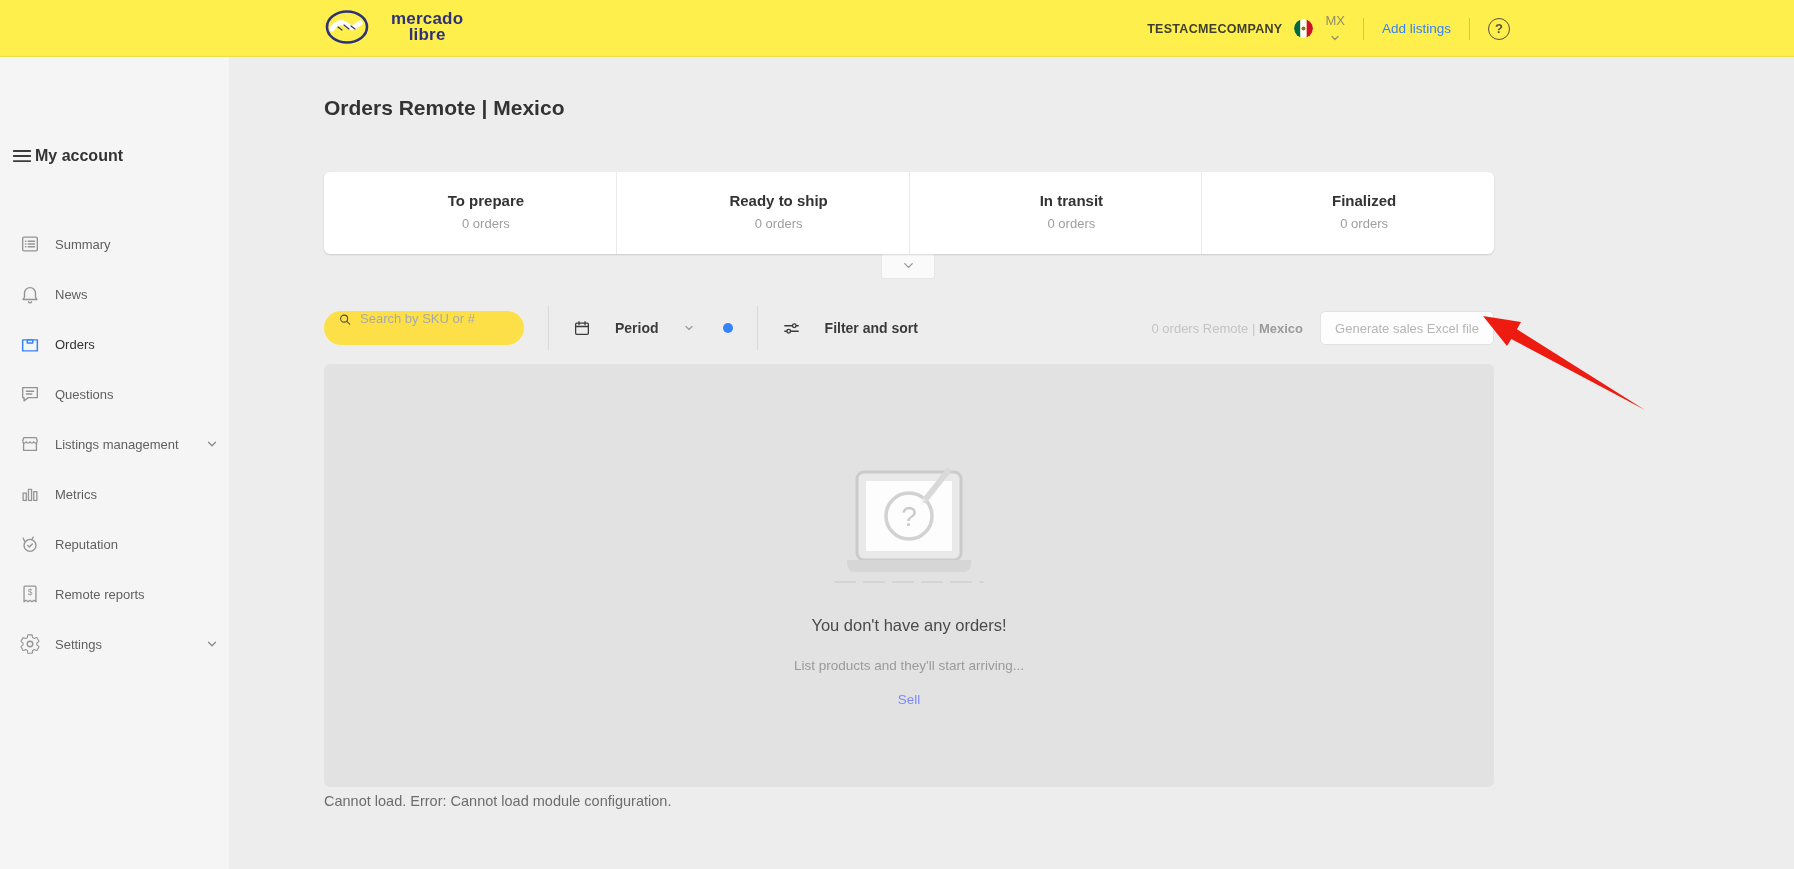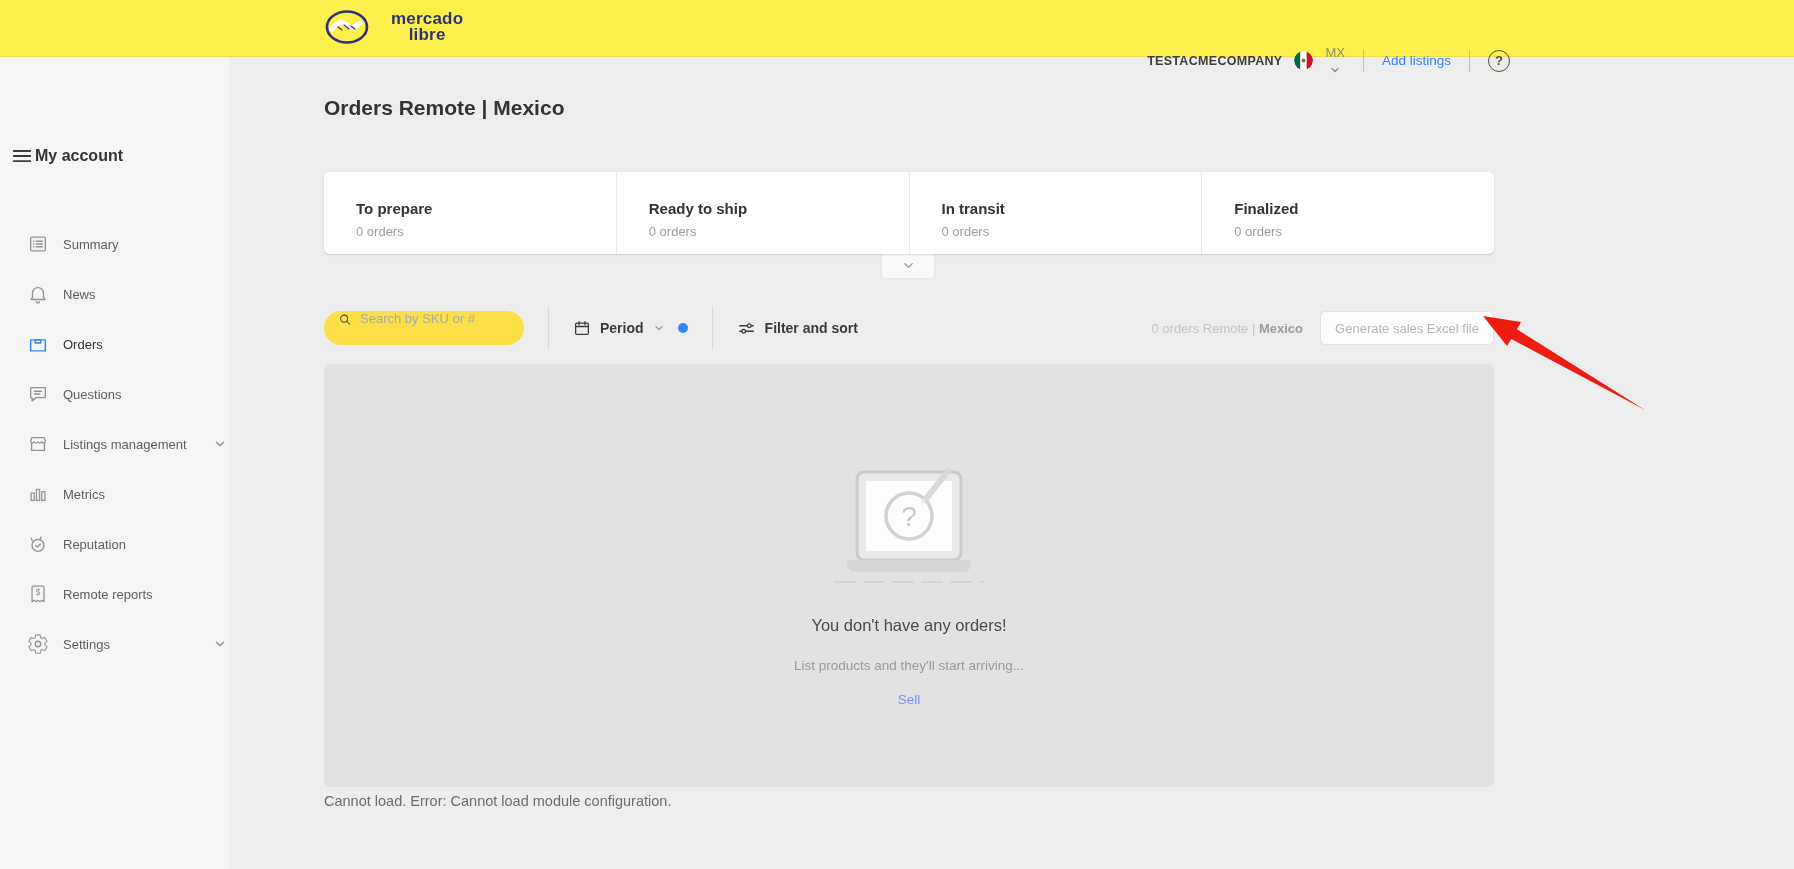--- a/index.html
+++ b/index.html
@@ -6,63 +6,63 @@
   html,body { width:1794px; height:869px; overflow:hidden; }
   body { font-family:"Liberation Sans", sans-serif; background:#ededed; }
   .screen { position:absolute; width:1794px; height:869px; top:0; left:0; background:#ededed; }
 
   
   .topbar { position:absolute; top:0; left:0; width:1794px; height:57px;
             background:#ffef4d; border-bottom:1px solid rgba(0,0,0,.07);
             display:flex; align-items:center; z-index:30; }
   .logo { position:absolute; left:324px; top:7px; display:flex; align-items:center; gap:21px; cursor:pointer;text-align:center; }
   .logo-text { color:#2d3277; font-weight:700; font-size:17px; line-height:16px; letter-spacing:.2px; }
-  .header-right { position:absolute; right:284px; top:0; height:57px; display:flex; align-items:center; gap:12px;margin-top:32px; }
+  .header-right { position:absolute; right:284px; top:0; height:57px; display:flex; align-items:center; gap:12px; }
   .account-name { font-size:12.5px; font-weight:700; color:#3f3f2e; letter-spacing:.3px; }
   .flag { width:19px; height:19px; border-radius:50%; overflow:hidden; display:block; }
   .country { font-size:13px; color:#8f8f6b; display:flex; align-items:center; gap:4px;flex-direction:column; }
   .hdr-divider { width:1px; height:22px; background:#cfc558; margin:0 6px; }
   .add-listings { font-size:13.5px; color:#3483fa; cursor:pointer; }
   .help-btn { width:22px; height:22px; border-radius:50%; border:1.6px solid #55553a; color:#55553a;
               font-size:13px; font-weight:700; display:flex; align-items:center; justify-content:center; cursor:pointer; background:transparent; }
 
   
   .sidebar { position:absolute; left:0; top:57px; width:229px; height:812px; background:#f5f5f5; z-index:20; }
   .sidebar-header { position:absolute; top:88px; left:0; width:229px; display:flex; align-items:center; gap:2px; padding-left:11px; cursor:pointer; }
   .sidebar-title { font-size:16px; font-weight:700; color:#333; }
-  .nav { position:absolute; top:162px; left:16px; width:229px; }
+  .nav { position:absolute; top:162px; left:8px; width:229px; }
   .nav-item { height:50px; display:flex; align-items:center; gap:14px; padding-left:11px; padding-right:18px; cursor:pointer; }
   .nav-item .nav-label { font-size:13px; color:#5f5f5f; }
   .nav-item.active .nav-label { color:#333; }
   .nav-ico { width:22px; height:22px; flex:0 0 22px; }
   .nav-chevron { margin-left:auto; }
 
   
   .page-title { position:absolute; left:324px; top:96px; font-size:21px; font-weight:700; color:#333; z-index:5; }
 
   .cards-panel { position:absolute; left:324px; top:172px; width:1170px; height:82px; background:#fff;
                  border-radius:6px; box-shadow:0 1px 2px rgba(0,0,0,.14); display:flex; z-index:5; }
-  .status-card { flex:1 1 0; padding:28px 0 0 32px; cursor:pointer; }
+  .status-card { flex:1 1 0; padding:20px 0 0 32px; cursor:pointer;text-align:center; }
   .status-card + .status-card { border-left:1px solid #ebebeb; }
   .status-card .card-label { font-size:15px; font-weight:700; color:#333; margin-bottom:7px; }
   .status-card .card-count { font-size:13px; color:#9e9e9e; }
 
   .expand-btn { position:absolute; left:881px; top:253px; width:54px; height:26px; background:#fafafa;
                 border:1px solid #e7e7e7; border-top:none; border-radius:4px; display:flex; align-items:center;
                 justify-content:center; cursor:pointer; z-index:4; }
 
   
   .toolbar { position:absolute; left:324px; top:306px; width:1170px; height:44px; display:flex; align-items:center; z-index:5; }
   .search-pill { width:200px; height:34px; background:#fde047; border-radius:17px; display:flex; align-items:flex-start;
                  gap:8px; padding:0 14px; }
   .search-pill input { border:none; outline:none; background:transparent; font-size:13px; color:#555; width:150px;
                        font-family:"Liberation Sans", sans-serif; }
   .search-pill input::placeholder { color:#a9a9a9; }
   .tb-divider { width:1px; height:44px; background:#d9d9d9; margin:0 24px; }
-  .tb-group { display:flex; align-items:center; gap:9px; cursor:pointer; }
+  .tb-group { display:flex; align-items:center; gap:24px; cursor:pointer; }
   .tb-label { font-size:14px; font-weight:700; color:#3b3b3b; }
   .blue-dot { width:10px; height:10px; border-radius:50%; background:#3483fa; margin-left:4px; }
   .tb-right { margin-left:auto; display:flex; align-items:center; gap:17px; }
   .orders-summary { font-size:13px; color:#c4c4c4; }
   .orders-summary b { color:#9b9b9b; font-weight:700; }
   .generate-btn { width:174px; height:34px; background:#fdfdfd; border:1px solid #e2e2e2; border-radius:5px;
                   font-size:13px; color:#b5b5b5; cursor:pointer; font-family:"Liberation Sans", sans-serif; }
 
   
   .empty-panel { position:absolute; left:324px; top:364px; width:1170px; height:423px; background:#e2e2e2;

